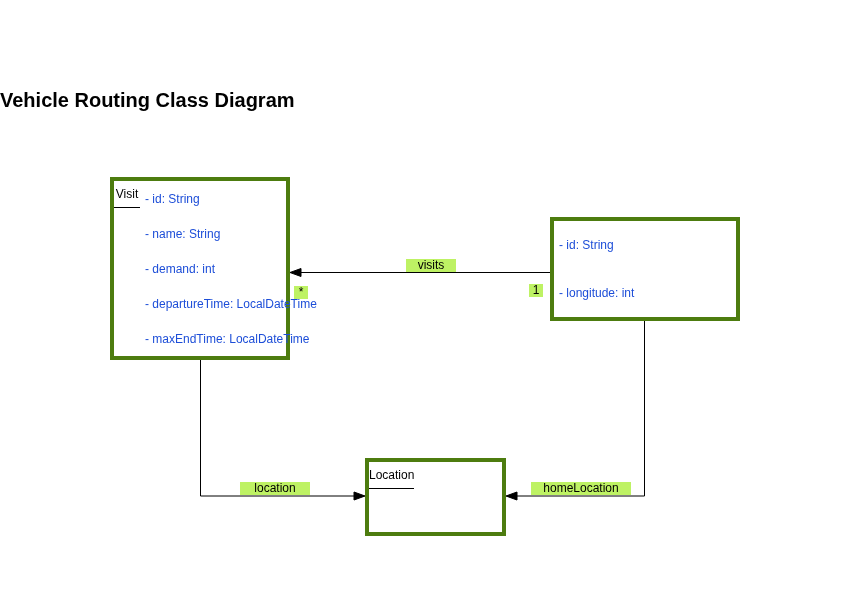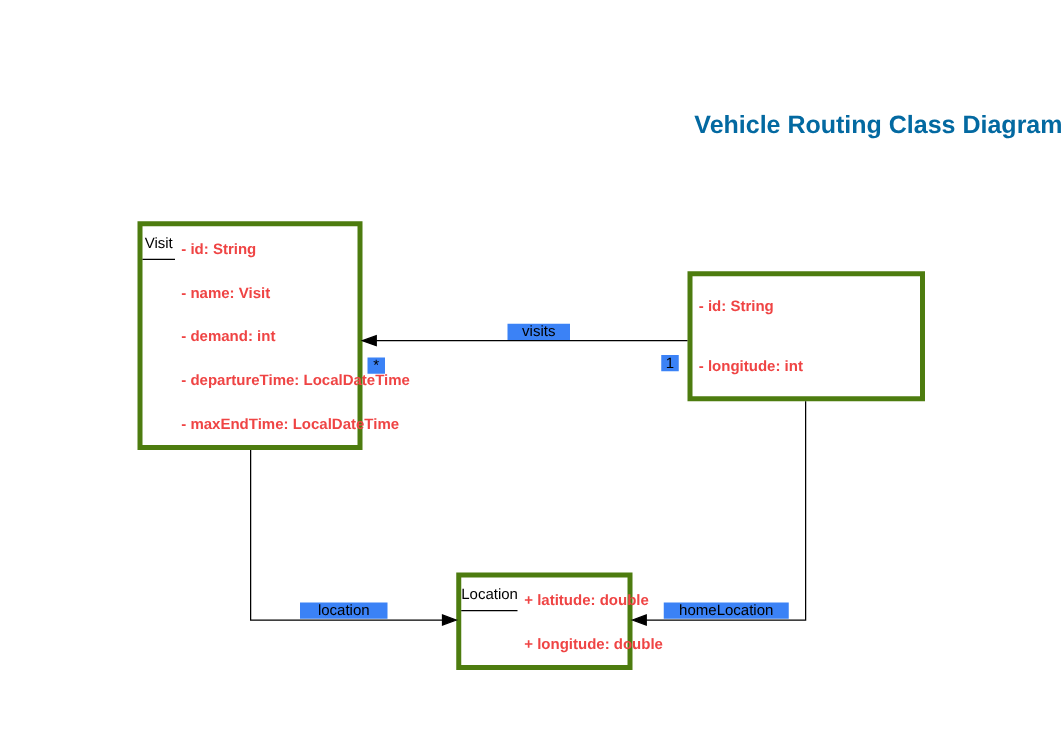--- a/index.html
+++ b/index.html
@@ -13,24 +13,24 @@
     width: 850px;
     height: 600px;
     background: #ffffff;
     overflow: hidden;
   }
   #diagram-title {
     position: absolute;
     top: 89px;
     left: 0;
     width: 850px;
-    text-align: right;
+    text-align: left;
     font-size: 20px;
     font-weight: bold;
-    color: #0369a1;
+    color: #000000;
   }
   .uml-class {
     position: absolute;
     box-sizing: border-box;
     border: 4px solid #4d7c0f;
     background: #ffffff;
     display: flex;
     flex-direction: row;
   }
   .uml-title {
@@ -47,79 +47,74 @@
     flex: 1;
     display: flex;
     flex-direction: column;
   }
   .uml-attr {
     flex: 1;
     display: flex;
     align-items: center;
     padding-left: 5px;
     font-size: 12px;
-    color: #ef4444;
+    color: #1d4ed8;
     white-space: nowrap;
-    font-weight: bold;
   }
   #edge-layer {
     position: absolute;
     top: 0;
     left: 0;
   }
   .edge-line {
     stroke: #000000;
     stroke-width: 1;
     fill: none;
   }
   .edge-arrow {
     fill: #000000;
     stroke: #000000;
   }
   .edge-label {
     position: absolute;
     font-size: 12px;
     color: #000000;
-    background: #3b82f6;
+    background: #bef264;
     text-align: center;
     line-height: 13px;
     white-space: nowrap;
   }
 </style>
 </head>
 <body>
 
 <div id="canvas">
 
   <div id="diagram-title">Vehicle Routing Class Diagram</div>
 
   <div class="uml-class" style="left:110px;top:177px;width:180px;height:183px">
     <div class="uml-title">Visit</div>
     <div class="uml-attrs">
       <div class="uml-attr">- id: String</div>
-      <div class="uml-attr">- name: Visit</div>
+      <div class="uml-attr">- name: String</div>
       <div class="uml-attr">- demand: int</div>
       <div class="uml-attr">- departureTime: LocalDateTime</div>
       <div class="uml-attr">- maxEndTime: LocalDateTime</div>
     </div>
   </div>
 
   <div class="uml-class" style="left:550px;top:217px;width:190px;height:104px">
     <div class="uml-attrs">
       <div class="uml-attr">- id: String</div>
       <div class="uml-attr">- longitude: int</div>
     </div>
   </div>
 
   <div class="uml-class" style="left:365px;top:458px;width:141px;height:78px">
     <div class="uml-title">Location</div>
-    <div class="uml-attrs">
-      <div class="uml-attr">+ latitude: double</div>
-      <div class="uml-attr">+ longitude: double</div>
-    </div>
   </div>
 
   <svg id="edge-layer" width="850" height="600">
 
     <g>
       <line class="edge-line" x1="550" y1="272.5" x2="292" y2="272.5" stroke="#000000"></line>
       <polygon class="edge-arrow" points="290,272.5 301,268.5 301,276.5" fill="#000000"></polygon>
     </g>
 
     <g>

